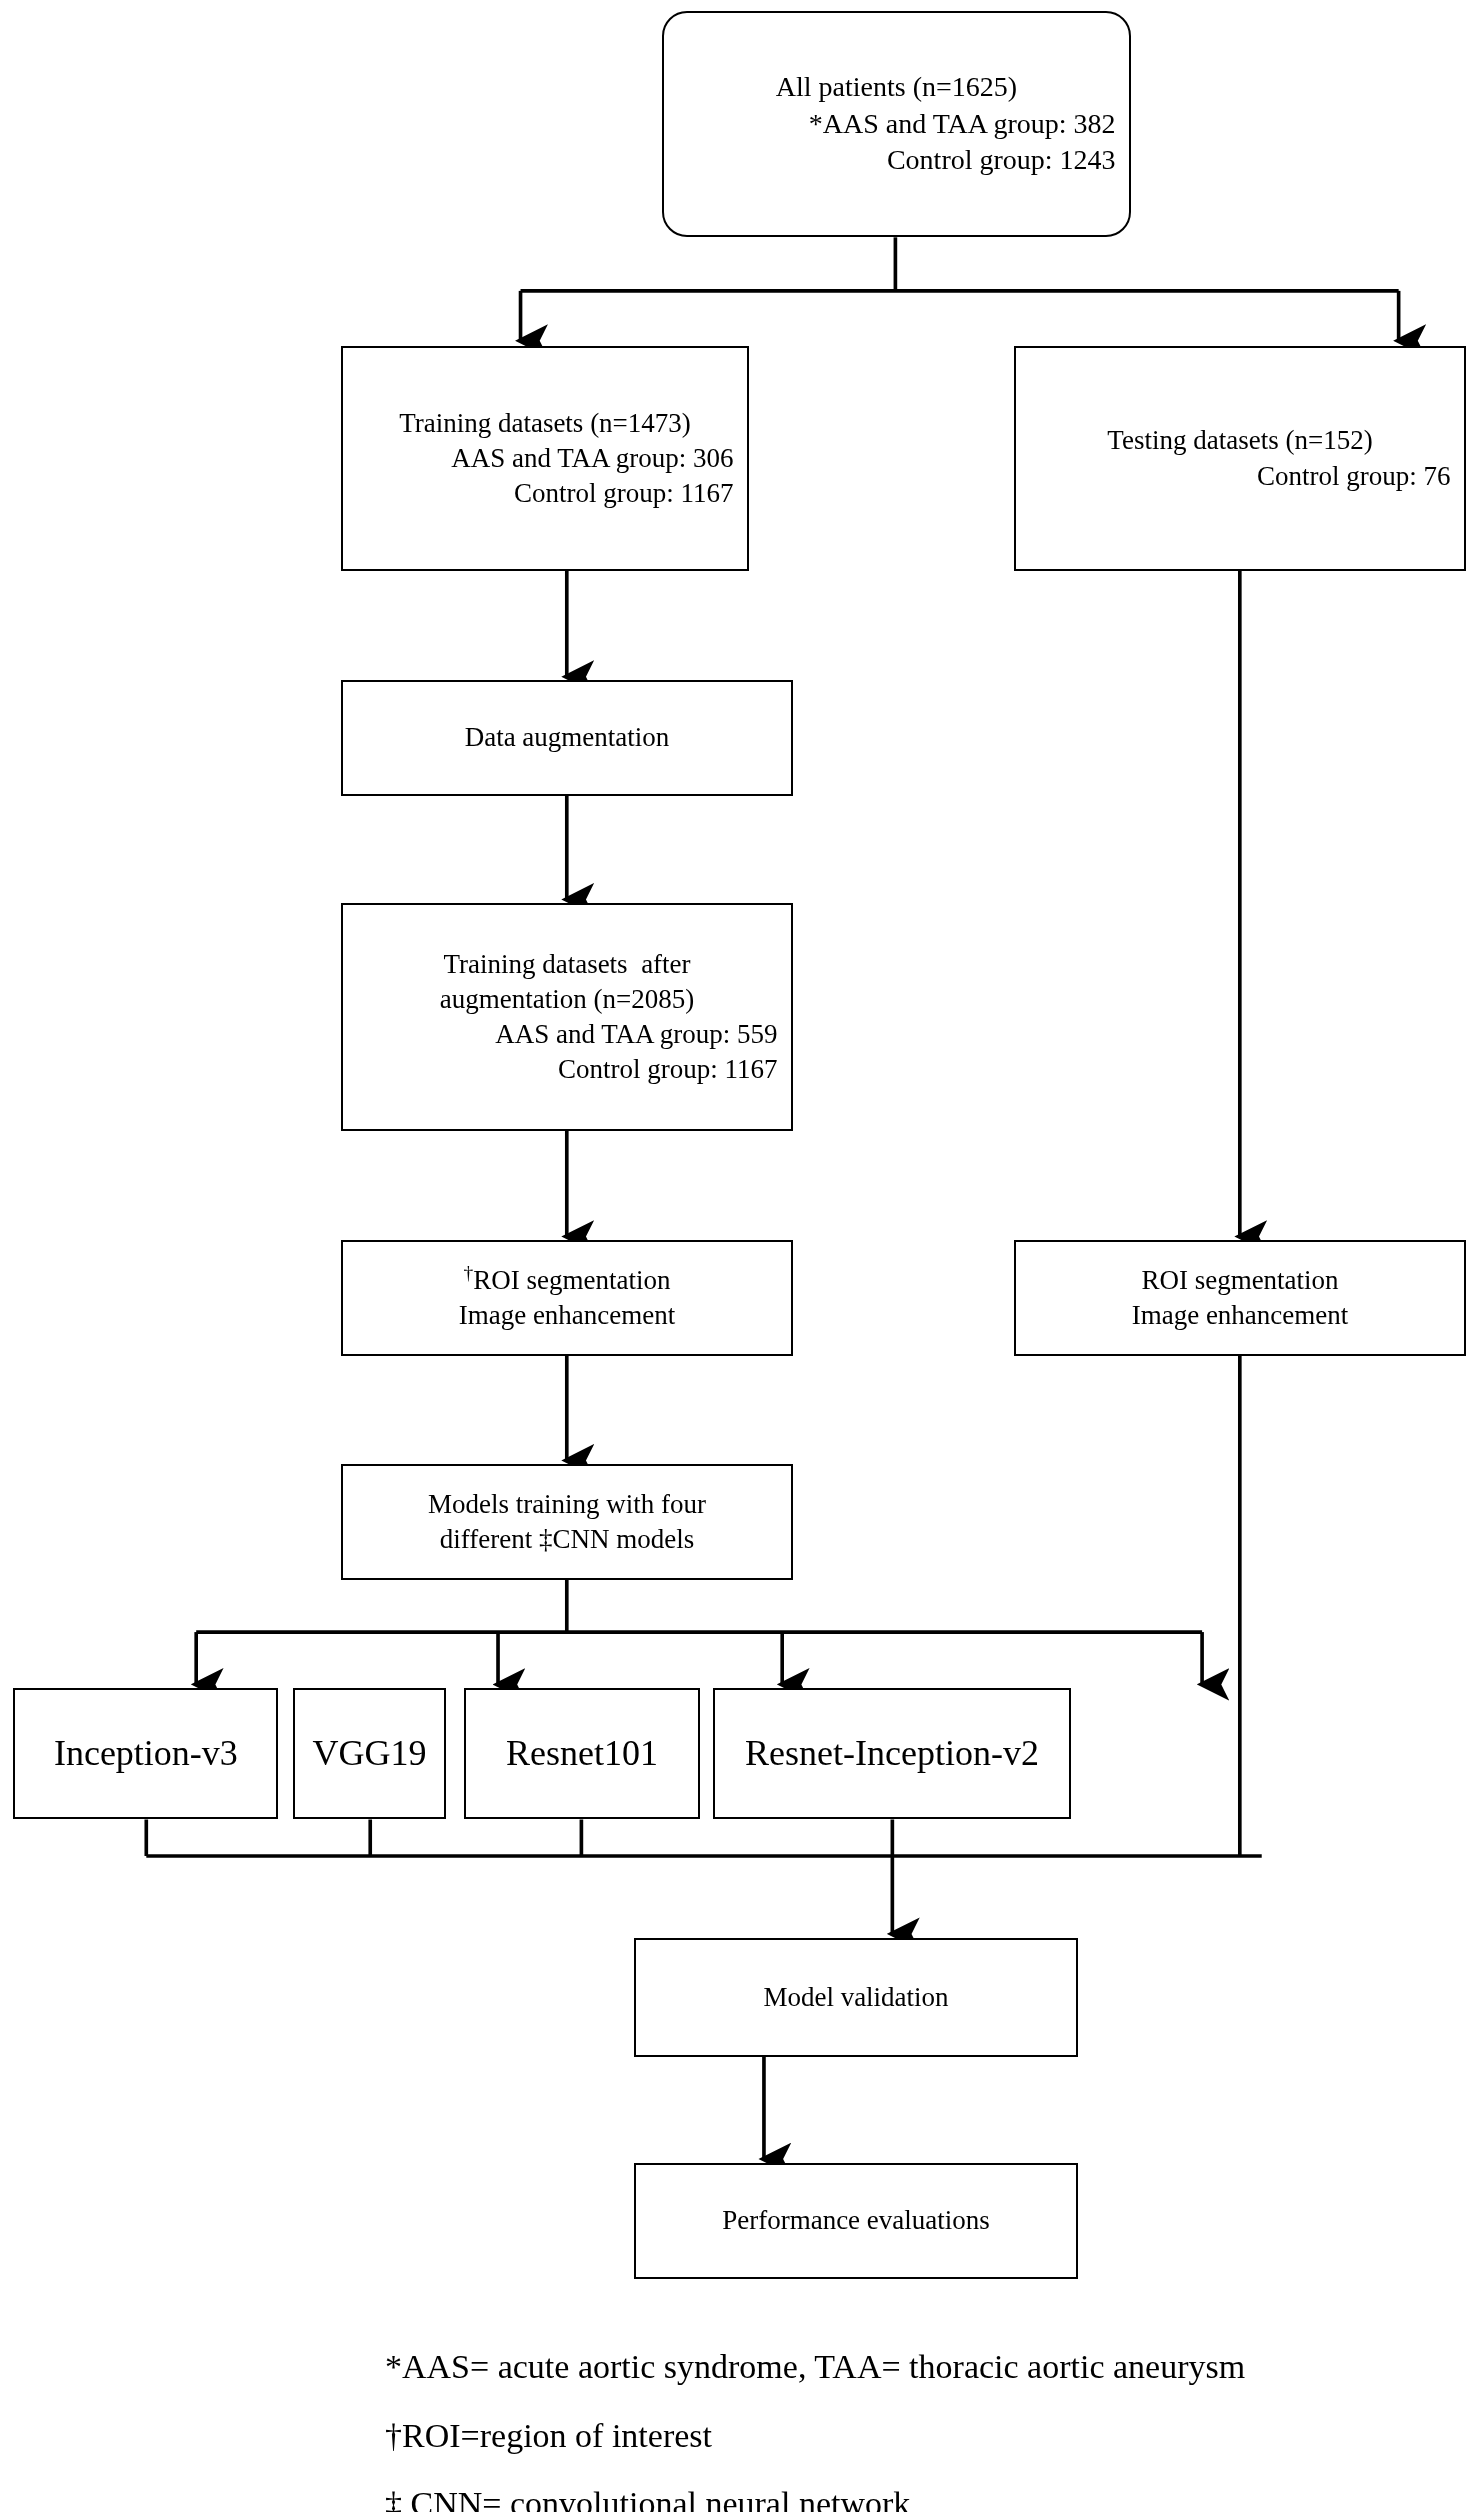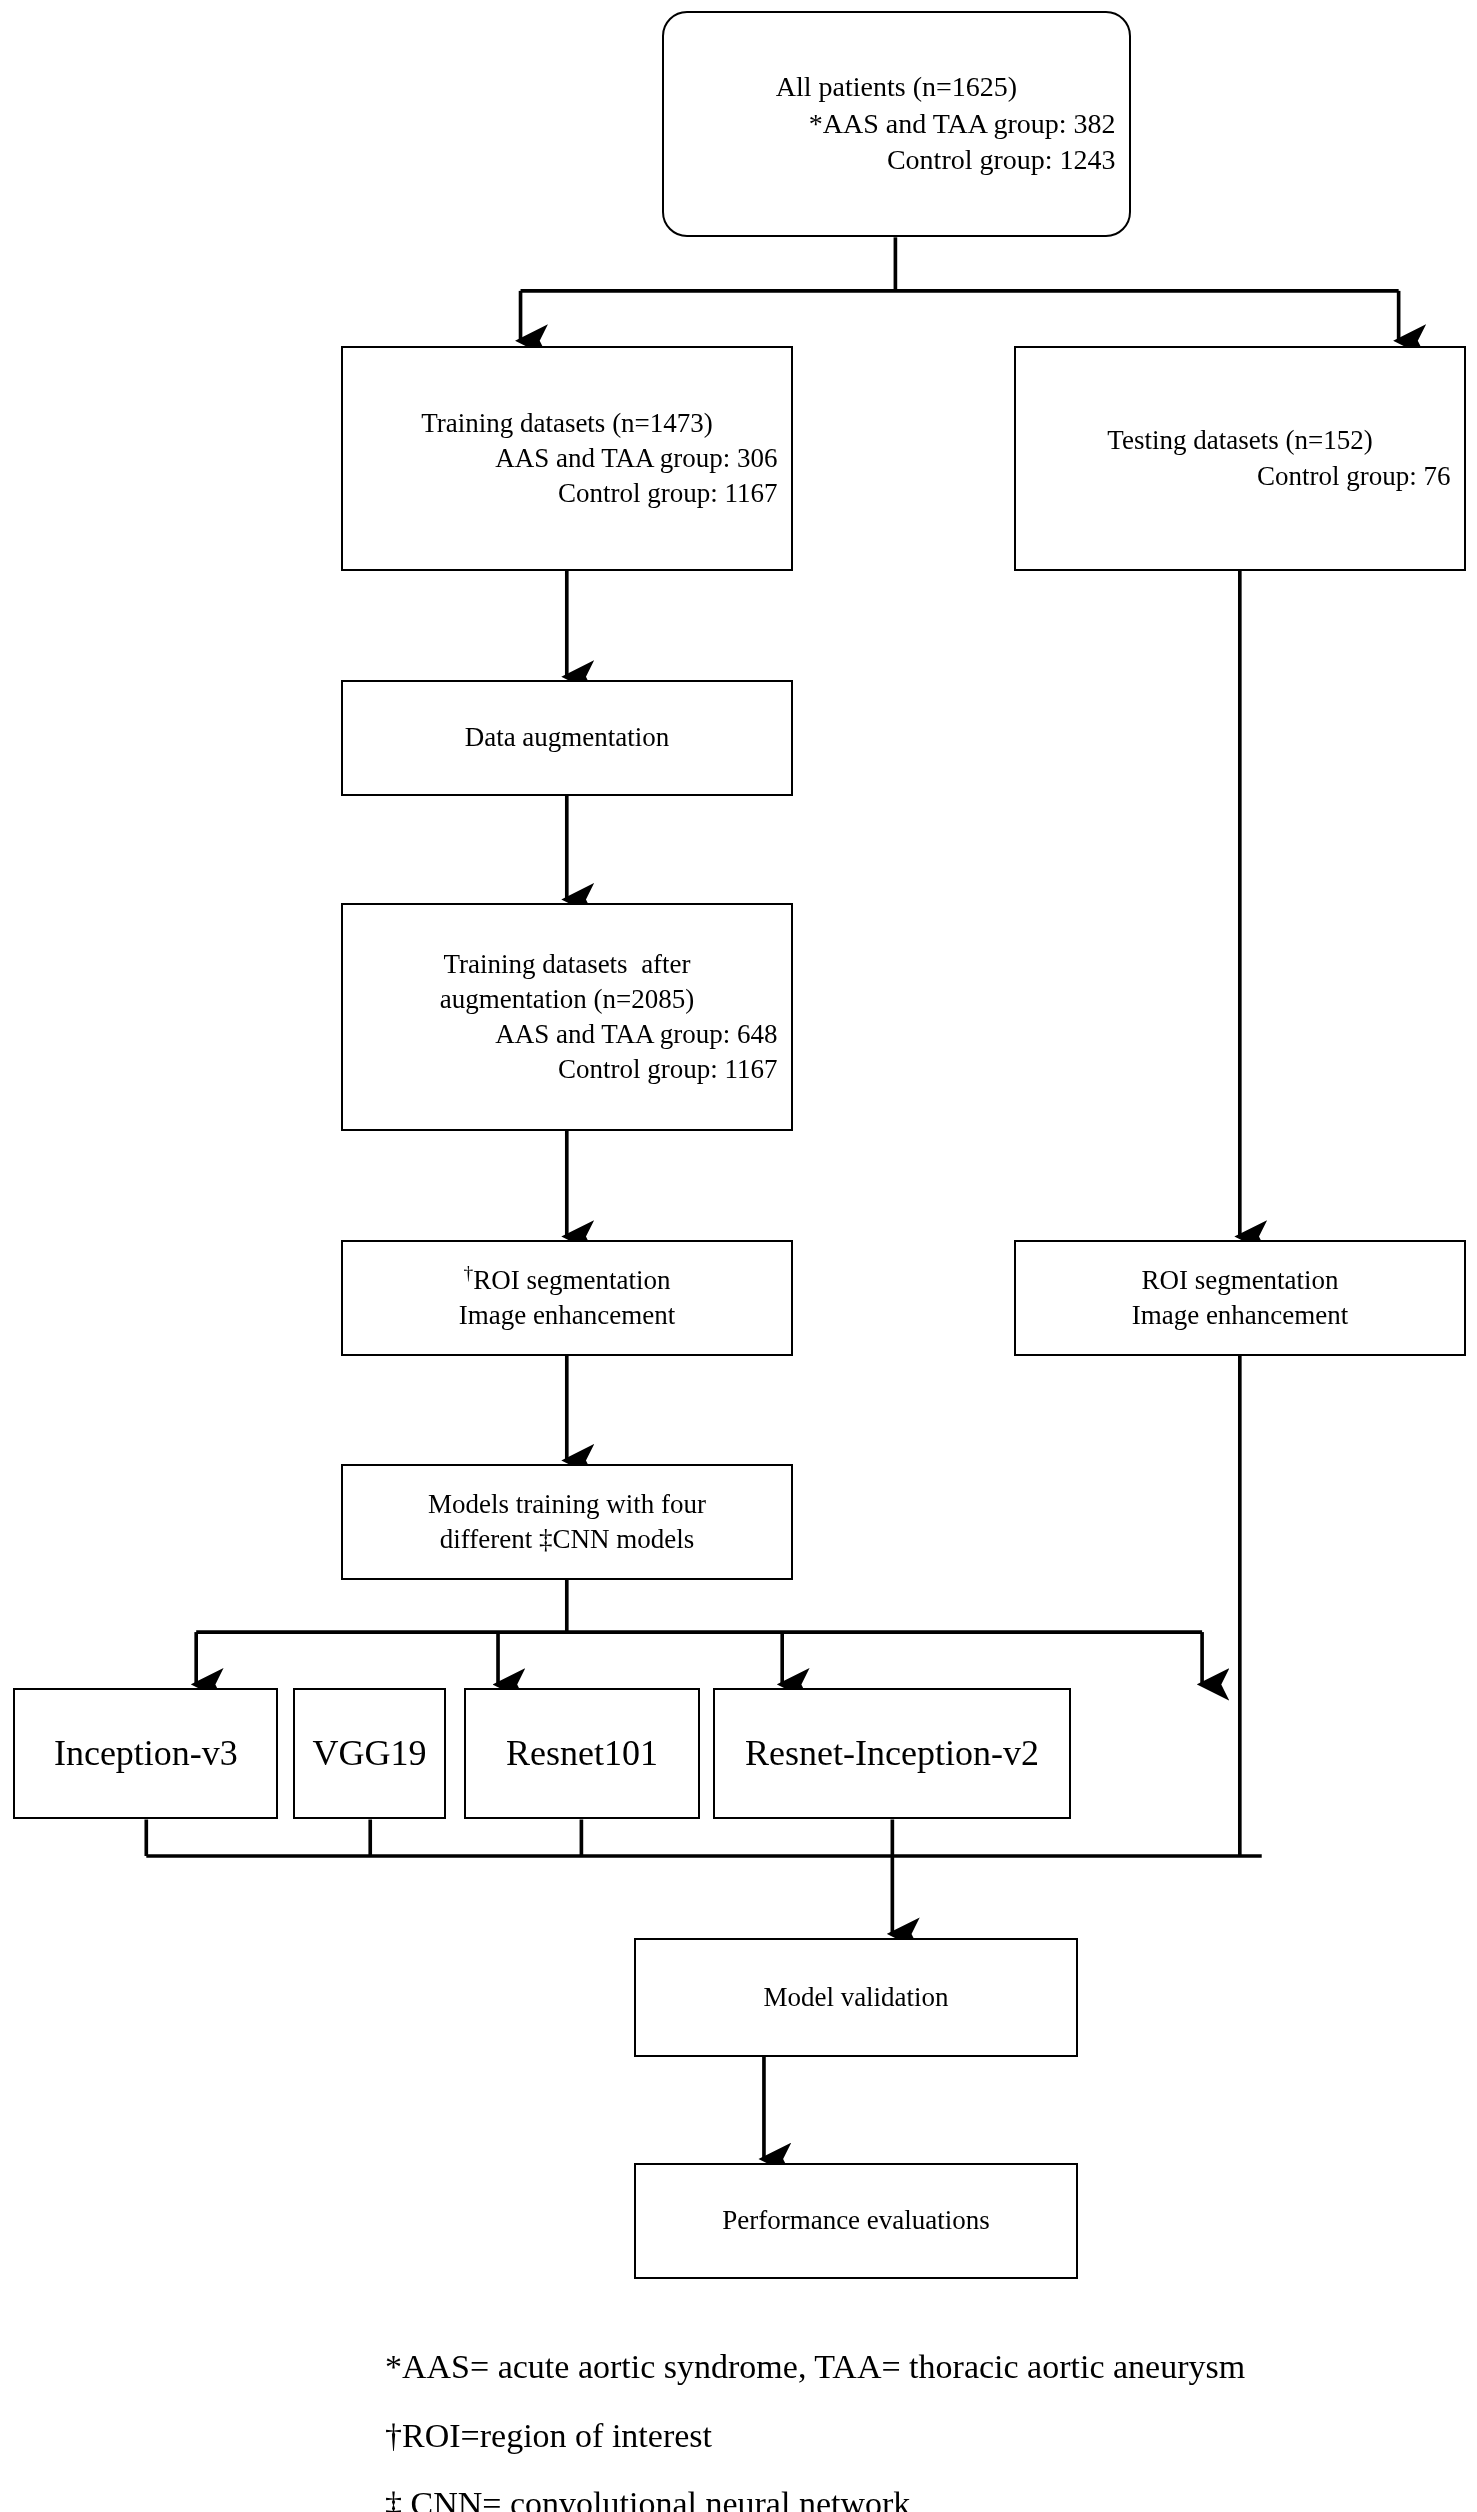--- a/index.html
+++ b/index.html
@@ -112,39 +112,39 @@
       <path d="M 1255 3380 L 1255 3548" marker-end="url(#arrow)"></path>
     </g>
   </svg>
 
   <div class="node-box" style="left:662px; top:11px; width:469px; height:226px;border-radius:25px;">
     <div class="node-text fs-big t-center">All patients (n=1625)</div>
     <div class="node-text fs-big t-right">*AAS and TAA group: 382</div>
     <div class="node-text fs-big t-right">Control group: 1243</div>
   </div>
 
-  <div class="node-box" style="left:341px; top:346px; width:452px; height:225px;">
+  <div class="node-box" style="left:341px; top:346px; width:408px; height:225px;">
     <div class="node-text fs-mid t-center">Training datasets (n=1473)</div>
     <div class="node-text fs-mid t-right">AAS and TAA group: 306</div>
     <div class="node-text fs-mid t-right">Control group: 1167</div>
   </div>
 
   <div class="node-box" style="left:1014px; top:346px; width:452px; height:225px;">
     <div class="node-text fs-mid t-center">Testing datasets (n=152)</div>
     <div class="node-text fs-mid t-right">Control group: 76</div>
   </div>
 
   <div class="node-box" style="left:341px; top:680px; width:452px; height:116px;">
     <div class="node-text fs-mid t-center">Data augmentation</div>
   </div>
 
   <div class="node-box" style="left:341px; top:903px; width:452px; height:228px;">
     <div class="node-text fs-mid t-center">Training datasets  after</div>
     <div class="node-text fs-mid t-center">augmentation (n=2085)</div>
-    <div class="node-text fs-mid t-right">AAS and TAA group: 648</div>
+    <div class="node-text fs-mid t-right">AAS and TAA group: 559</div>
     <div class="node-text fs-mid t-right">Control group: 1167</div>
   </div>
 
   <div class="node-box" style="left:341px; top:1240px; width:452px; height:116px;">
     <div class="node-text fs-mid t-center"><span class="sup-mark">†</span><span>ROI segmentation</span></div>
     <div class="node-text fs-mid t-center">Image enhancement</div>
   </div>
 
   <div class="node-box" style="left:1014px; top:1240px; width:452px; height:116px;">
     <div class="node-text fs-mid t-center">ROI segmentation</div>

